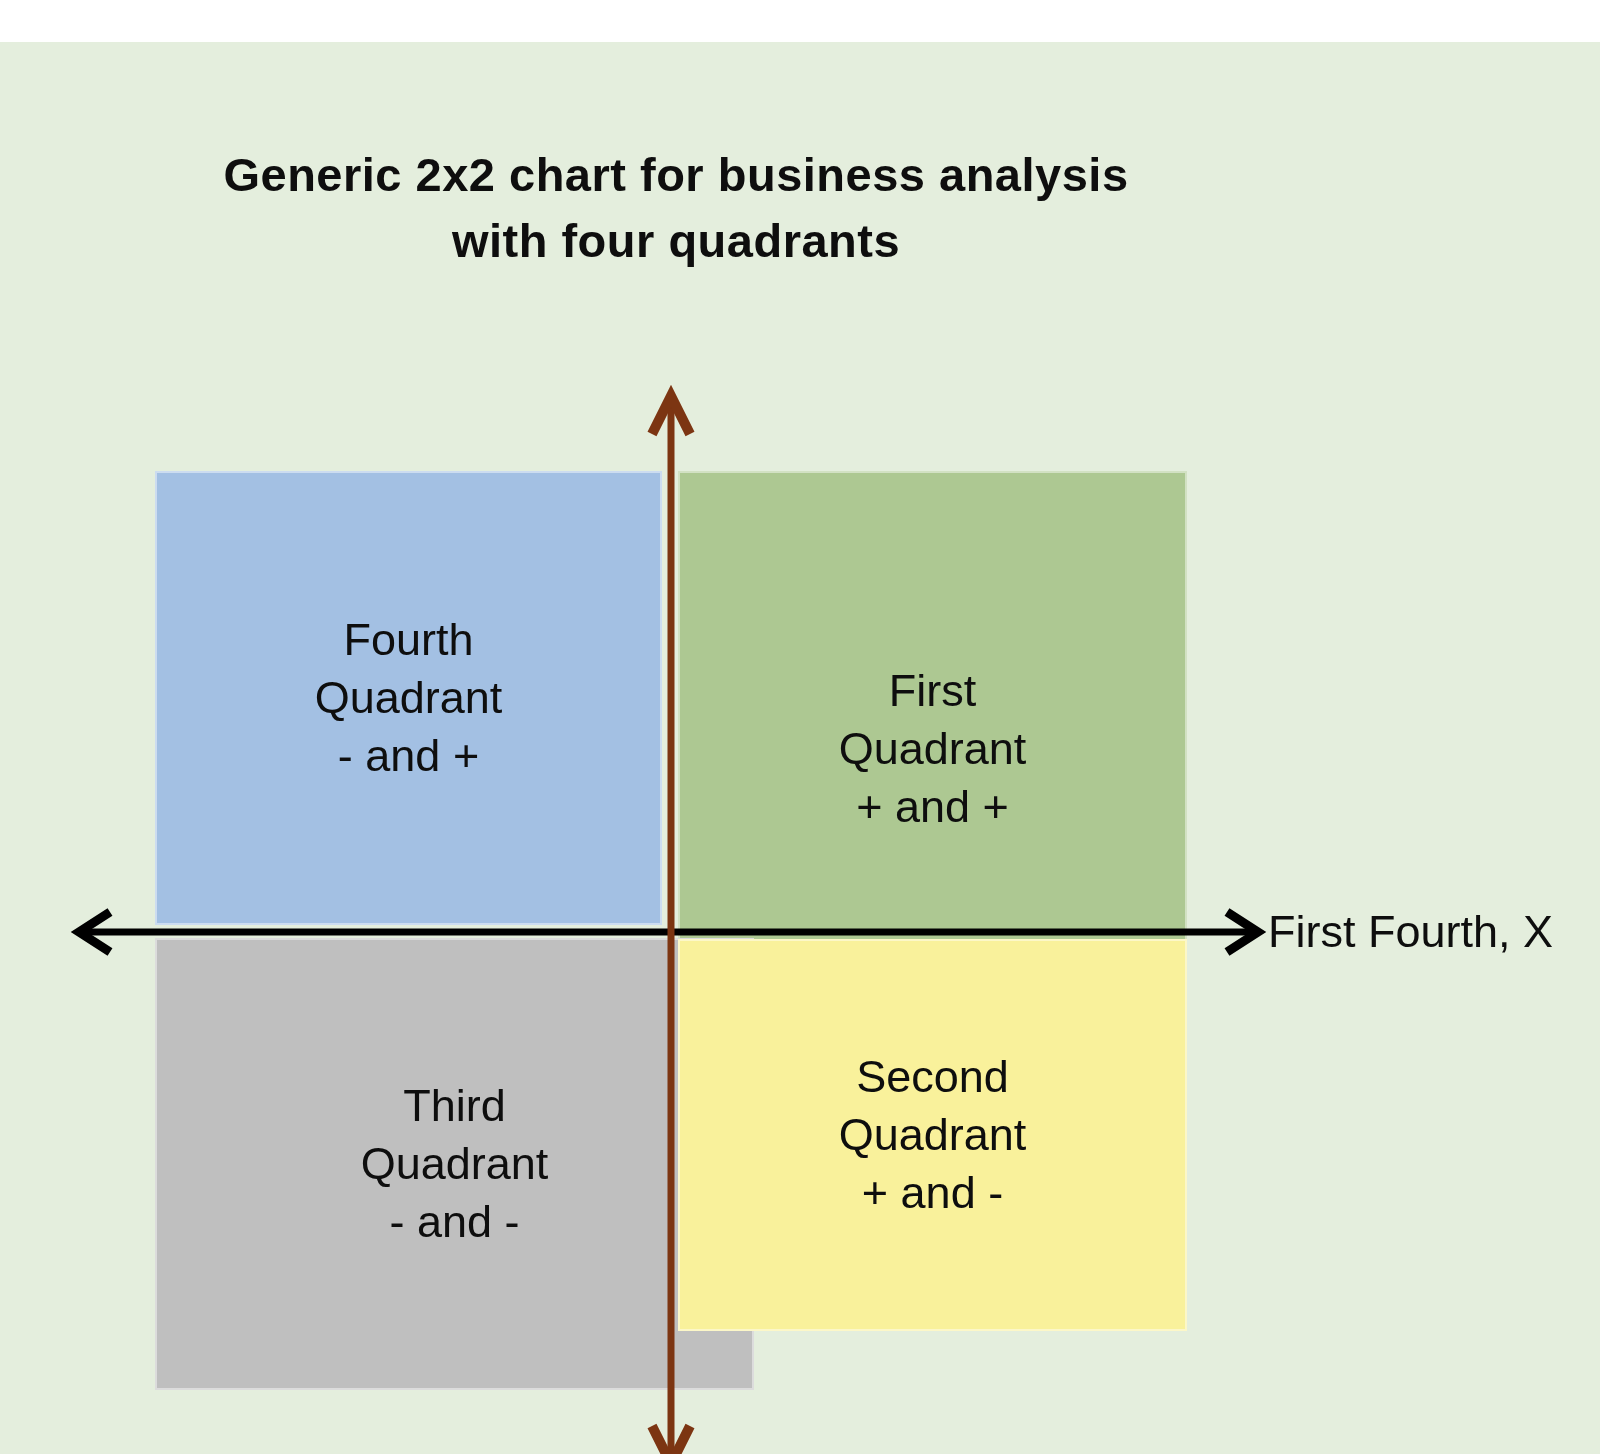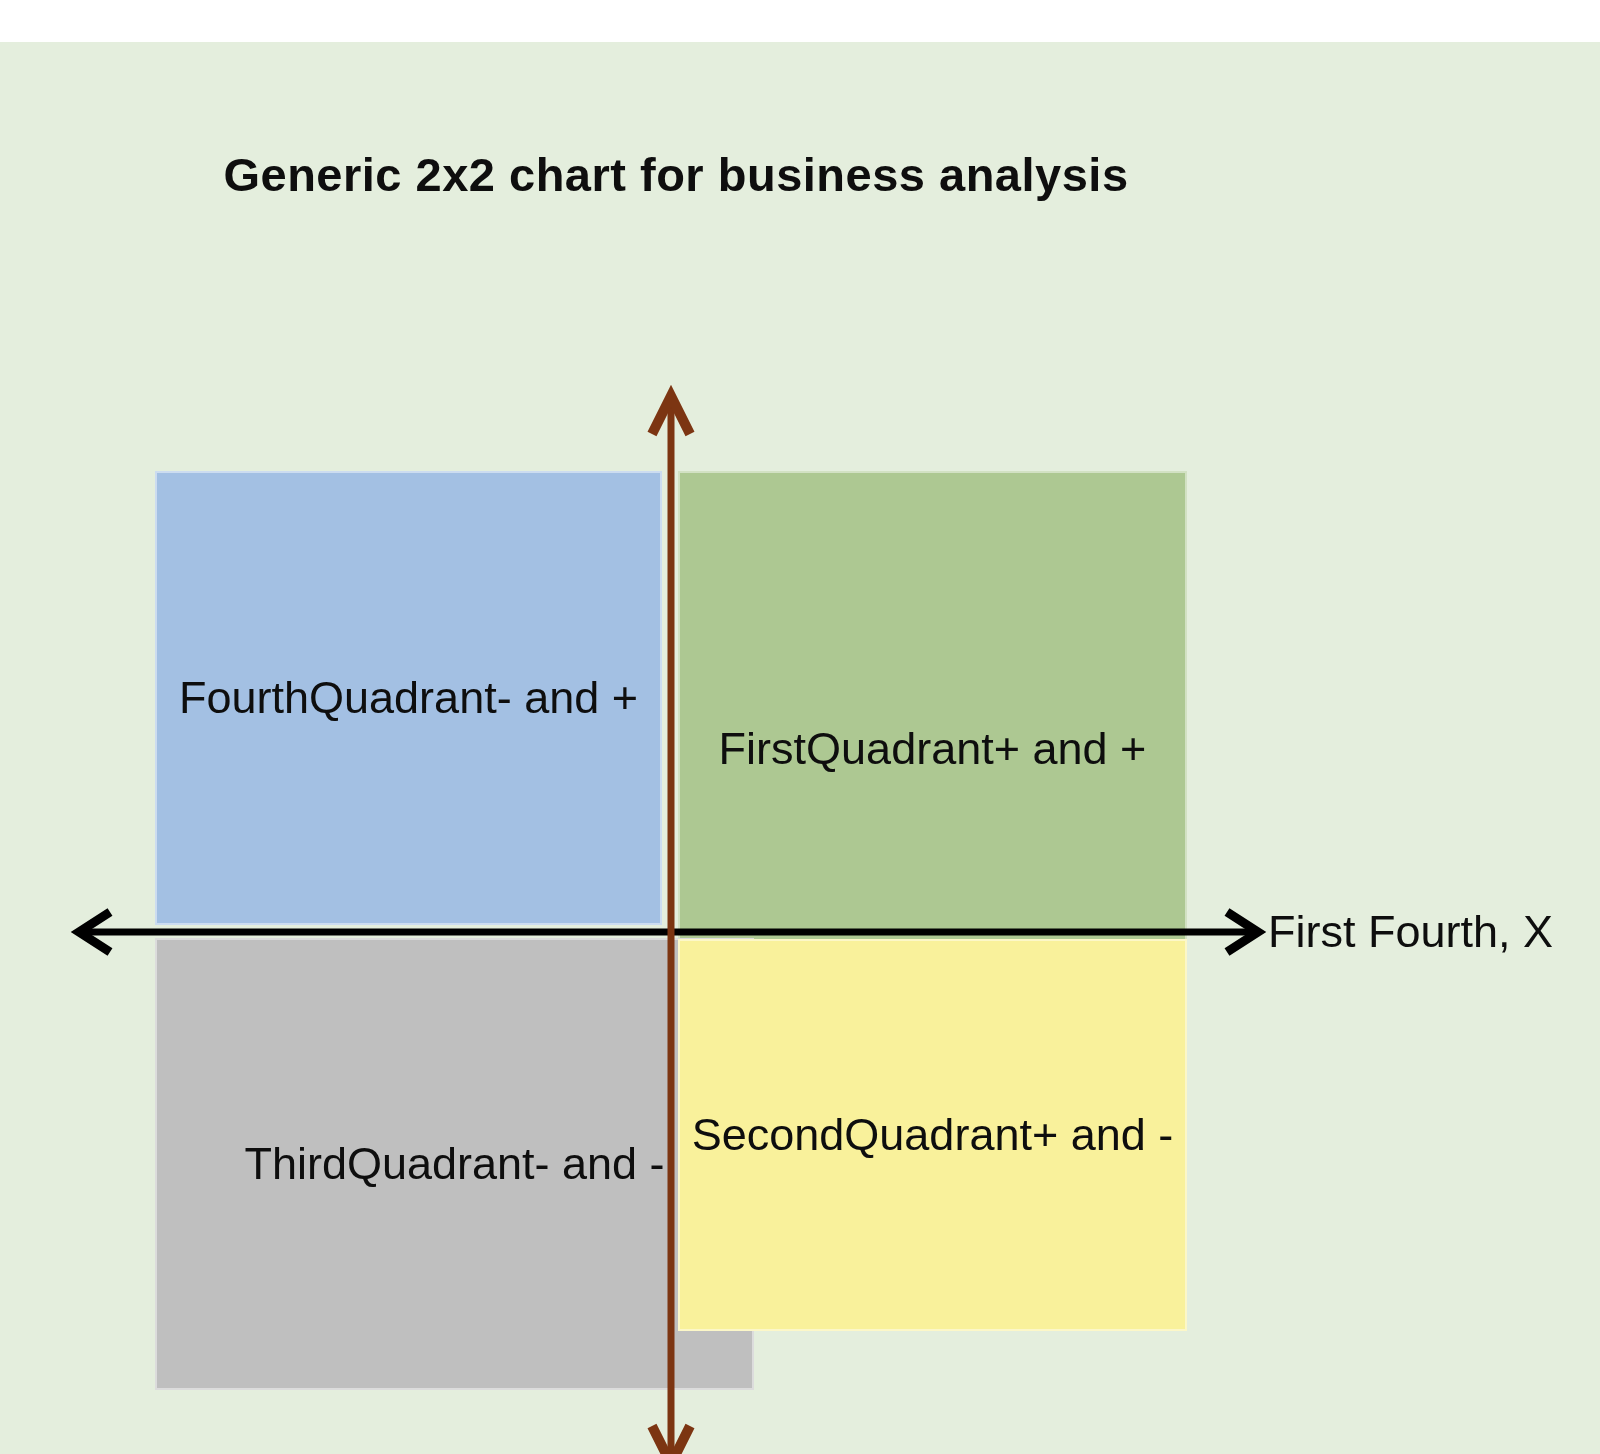--- a/index.html
+++ b/index.html
@@ -16,21 +16,21 @@
     position: absolute; top: 100px; left: 0; width: 1352px;
     text-align: center; font-weight: bold; font-size: 47px; line-height: 66px;
     color: var(--text, #0e0e0e); letter-spacing: 0.5px;
   }
   .y-label {
     position: absolute; top: 276px; left: 0; width: 1352px;
     text-align: center; font-style: italic; font-size: 46px; line-height: 54px;
     color: var(--y-label-color, #96522b);
   }
   .quad {
-    position: absolute; display: flex; flex-direction: row;
+    position: absolute; display: flex; flex-direction: column;
     align-items: center; justify-content: center; text-align: center;
     font-size: 45px; line-height: 58px; color: var(--text, #0e0e0e);
     box-sizing: border-box; border: 2px solid rgba(255,255,255,0.45);
   }
   .q-tl { left: 155px; top: 429px; width: 507px; height: 454px; background: var(--quadrant-top-left, #a3c0e3); }
   .q-tr { left: 678px; top: 429px; width: 509px; height: 556px; background: var(--quadrant-top-right, #adc892); }
   .q-bl { left: 155px; top: 896px; width: 599px; height: 452px; background: var(--quadrant-bottom-left, #bfbfbf); }
   .q-br { left: 678px; top: 897px; width: 509px; height: 392px; background: var(--quadrant-bottom-right, #f9f19b); }
   .axes-svg { position: absolute; left: 0; top: 0; width: 1600px; height: 1454px; pointer-events: none; }
   .x-axis-stroke { stroke: var(--x-axis, #000000); }
@@ -44,20 +44,21 @@
     background: var(--bottom-strip, #dcdde0);
   }
 </style>
 </head>
 <body>
 
 <div class="canvas">
 
   <div class="title">
     <div>Generic 2x2 chart for business analysis</div>
+    <div>with four quadrants</div>
   </div>
 
 
   <div class="quad q-tl">
     <div>Fourth</div>
     <div>Quadrant</div>
     <div>- and +</div>
   </div>
 
   <div class="quad q-tr">

